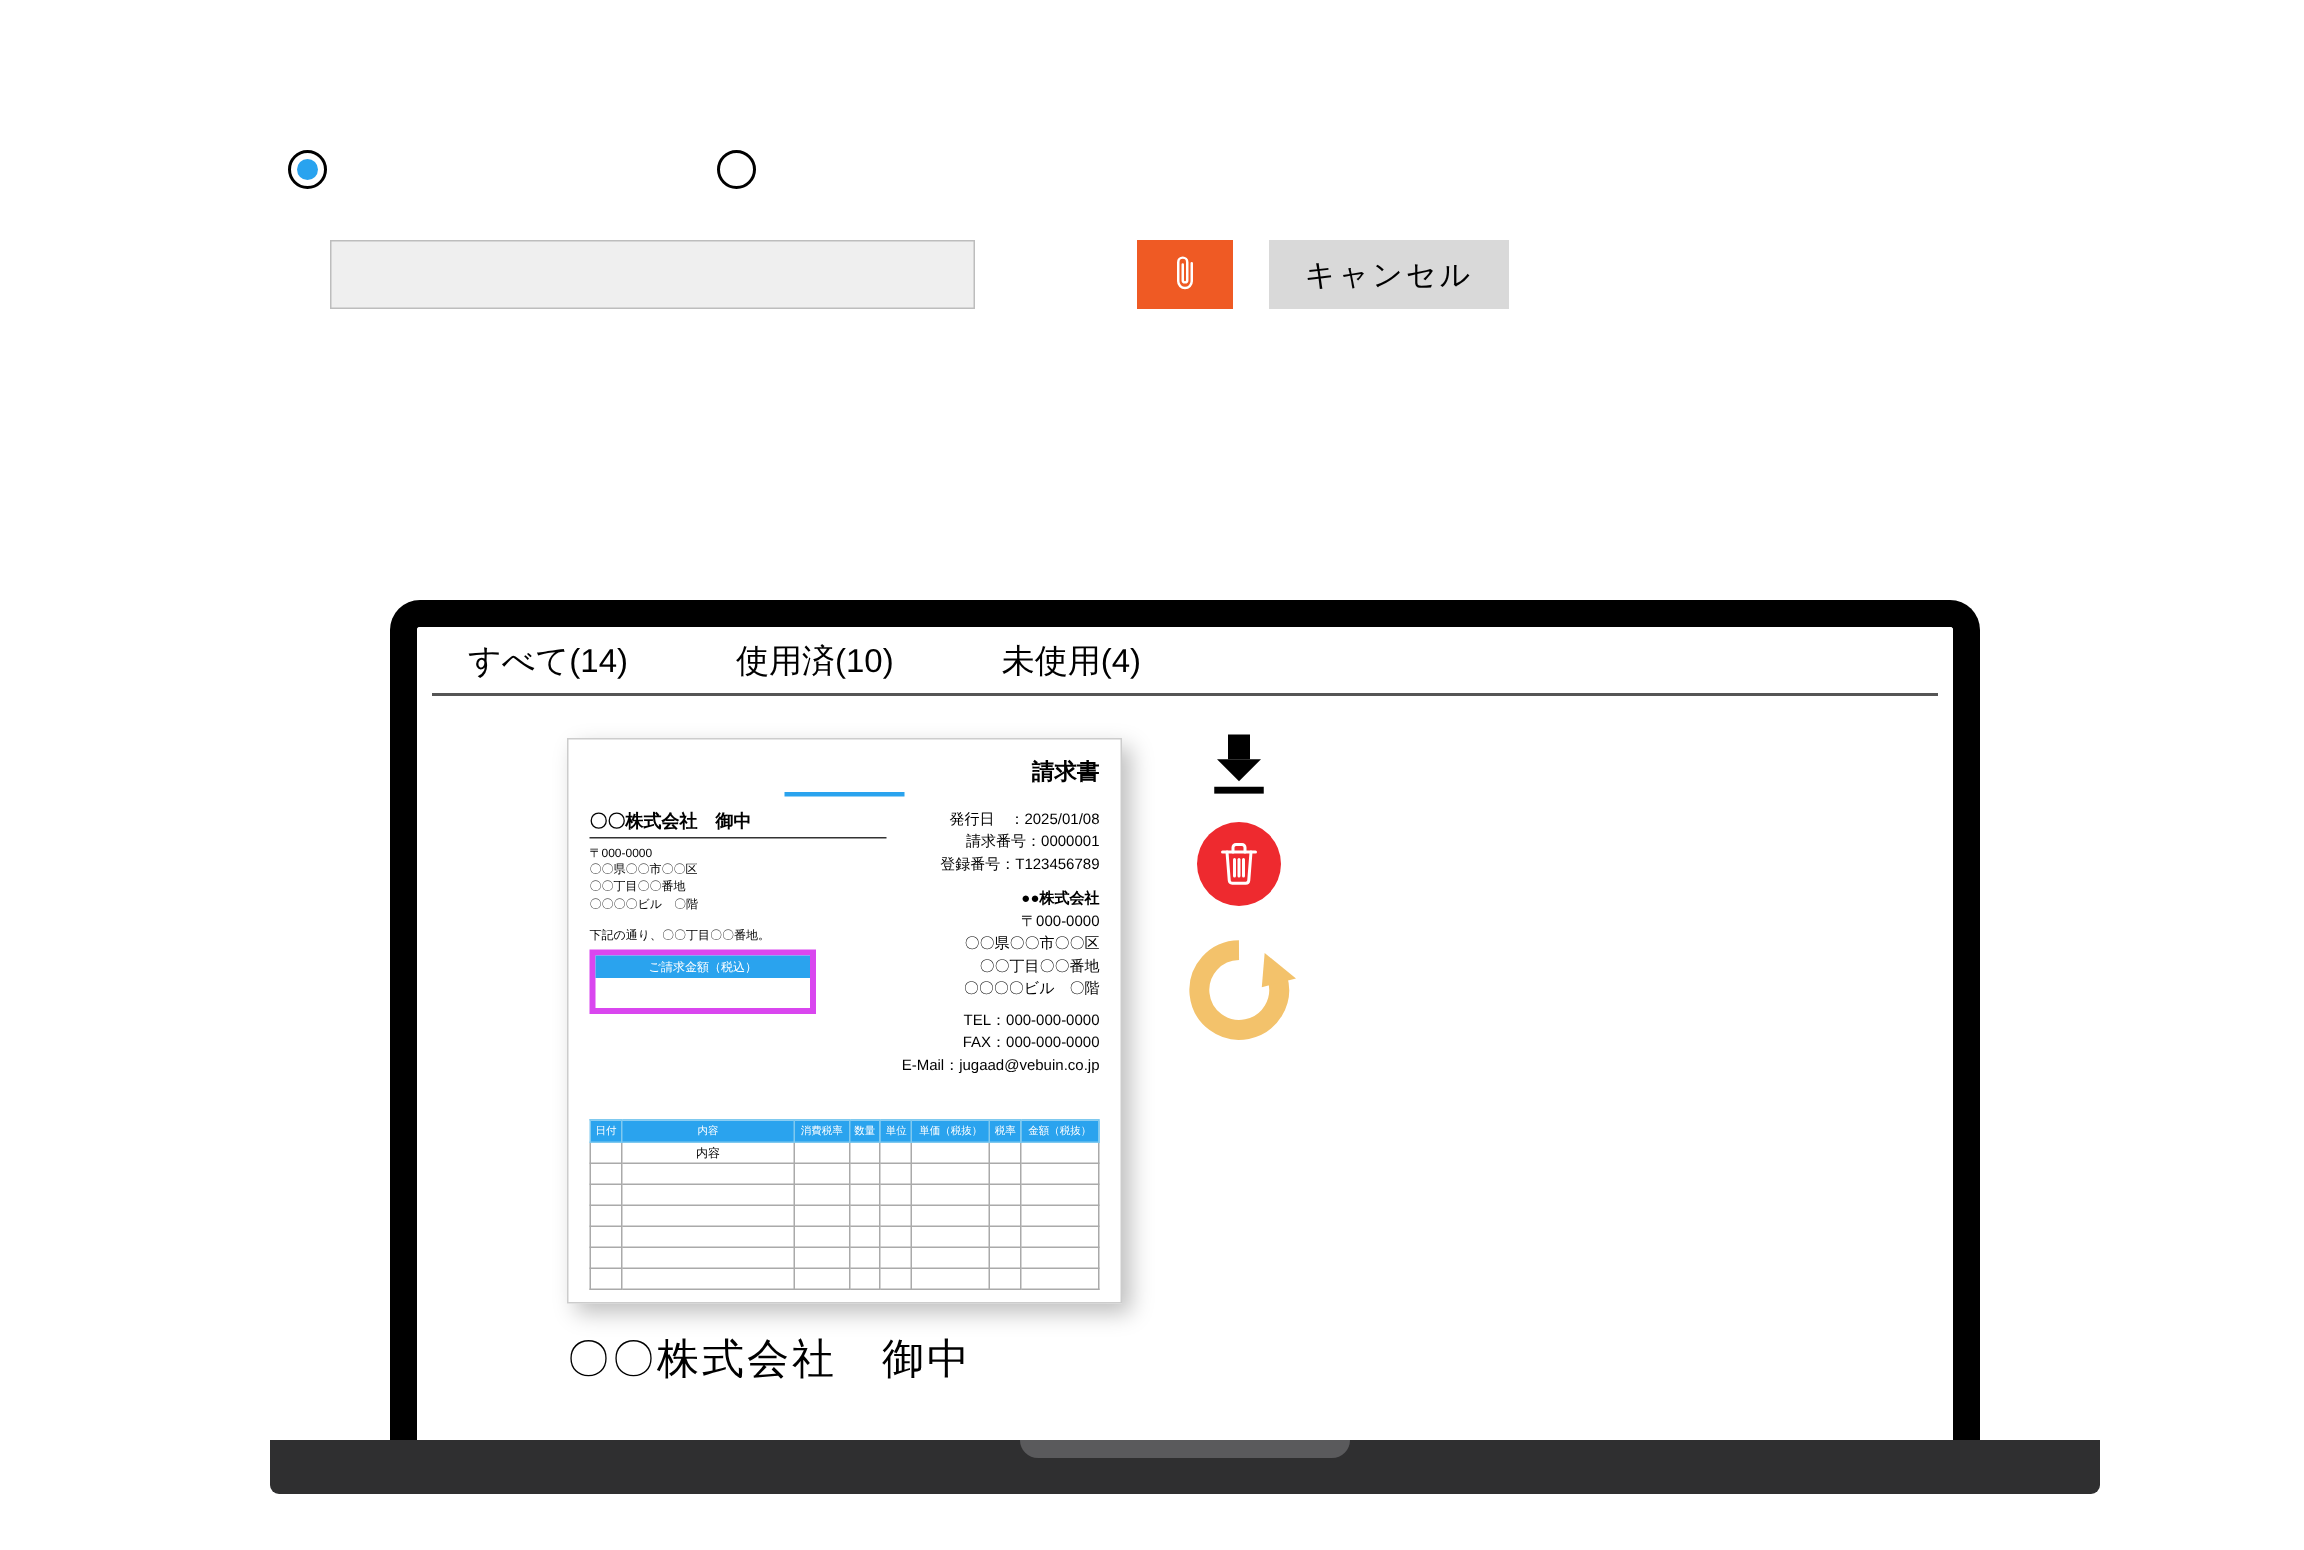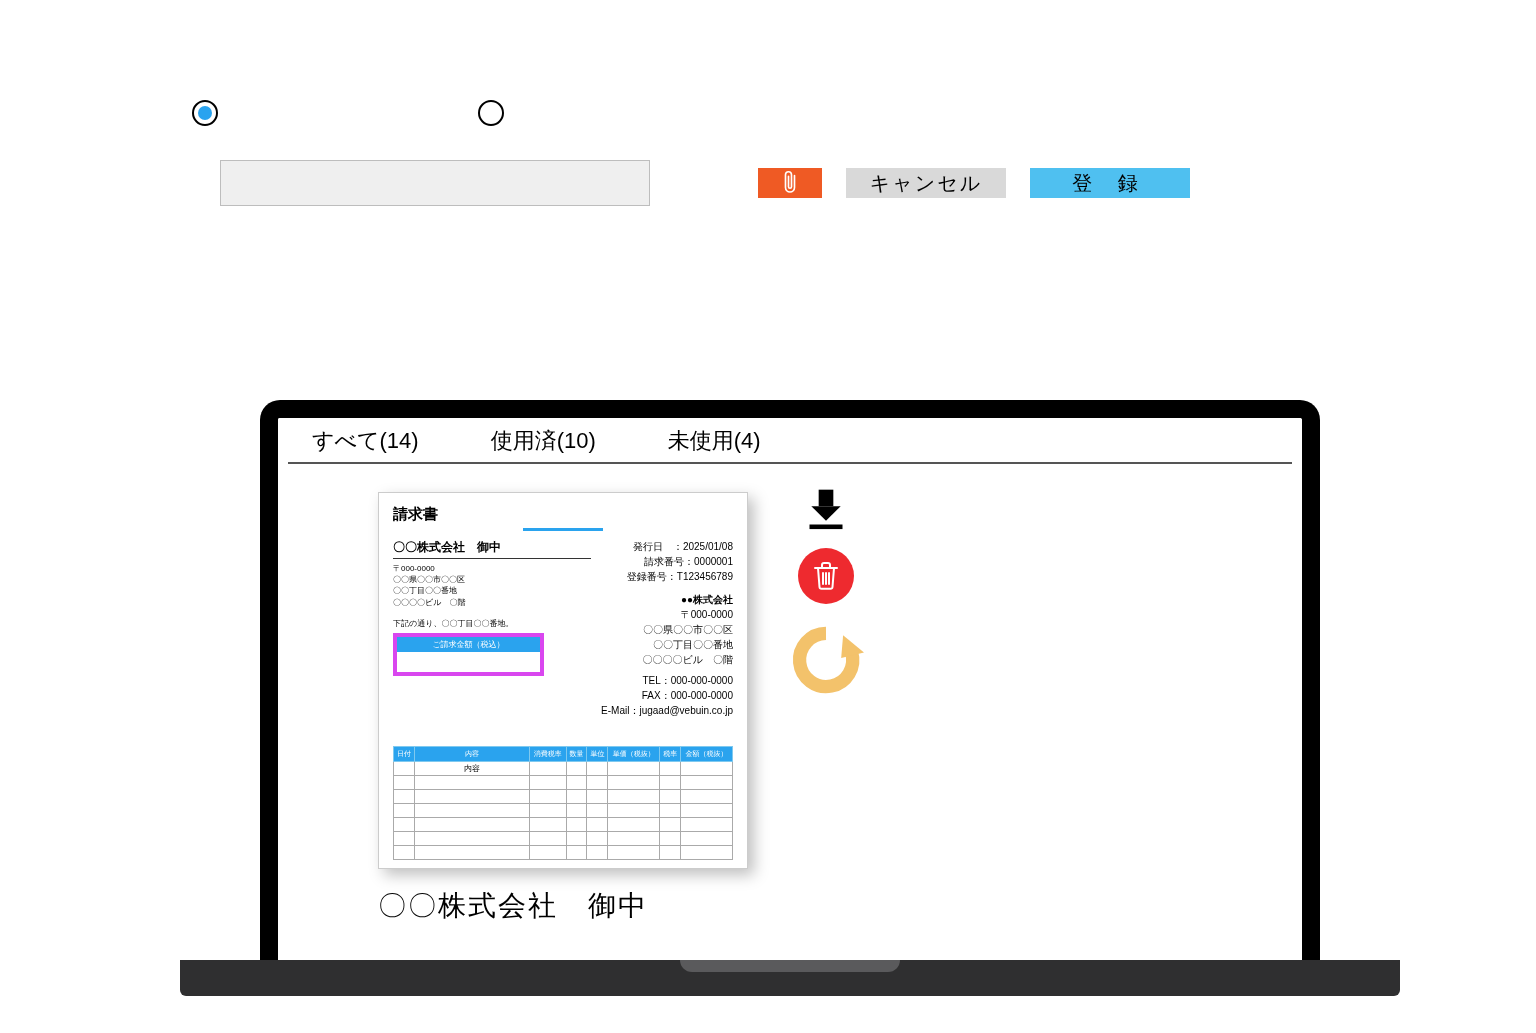--- a/index.html
+++ b/index.html
@@ -44,21 +44,21 @@
     margin-left: 100px;
     margin-bottom: 40px;
   }
   .text-input {
     width: 430px; height: 46px;
     background: #efefef;
     border: 1px solid #bdbdbd;
   }
   .spacer { flex: 0 0 60px; }
   .btn {
-    height: 30px;
+    height: 46px;
     display: flex; align-items: center; justify-content: center;
     font-size: 20px;
     cursor: pointer;
     user-select: none;
   }
   .btn-attach {
     width: 64px;
     background: #ef5a24;
     color: #fff;
   }
@@ -132,21 +132,21 @@
   }
   .doc-card {
     width: 370px;
     background: #fff;
     border: 1px solid #ccc;
     box-shadow: 6px 6px 14px rgba(0,0,0,.25);
     padding: 12px 14px 8px;
     font-size: 9px;
   }
   .doc-title {
-    text-align: left;
+    text-align: right;
     font-size: 15px;
     font-weight: bold;
     padding-bottom: 4px;
   }
   .doc-title-underline {
     width: 80px; height: 3px; background: #2aa3ee;
     margin: 0 auto 8px;
   }
   .doc-two-col { display: flex; justify-content: space-between; gap: 10px; }
   .doc-left { flex: 1; }
@@ -220,21 +220,20 @@
 
   <div class="input-row">
     <div class="text-input"></div>
     <div class="spacer"></div>
     <div class="btn btn-attach">
       <svg class="clip-icon" viewBox="0 0 24 36">
         <path d="M18 8 v16 a6 6 0 0 1 -12 0 V7 a4 4 0 0 1 8 0 v16 a2 2 0 0 1 -4 0 V9" fill="none" stroke="#fff" stroke-width="2.2" stroke-linecap="round"></path>
       </svg>
     </div>
     <div class="btn btn-cancel">キャンセル</div>
-    <div class="btn btn-register">登 録</div>
   </div>
 
   <div class="laptop">
     <div class="screen-frame">
       <div class="screen">
         <div class="tabs">
           <span>すべて(14)</span>
           <span>使用済(10)</span>
           <span>未使用(4)</span>
         </div>

